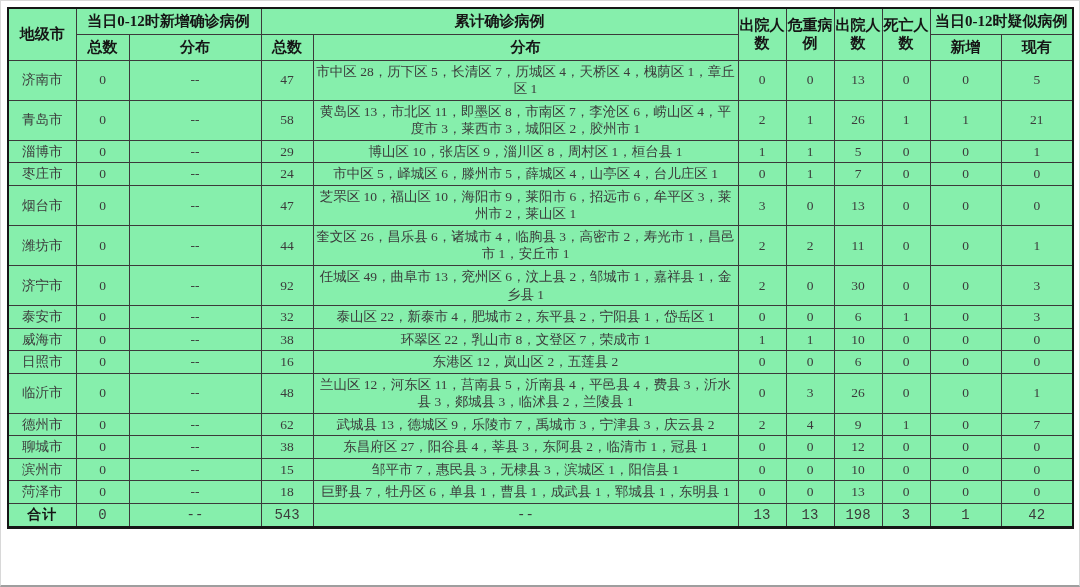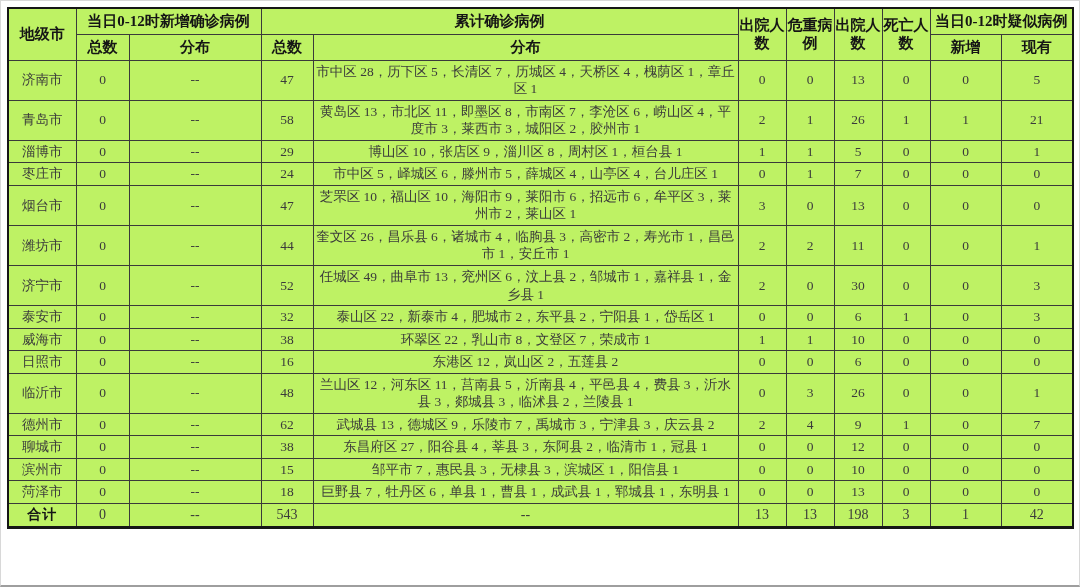--- a/index.html
+++ b/index.html
@@ -11,35 +11,35 @@
     padding: 6px 6px 0 6px;
     font-family: "Liberation Serif", "DejaVu Serif", serif;
     overflow: hidden;
   }
   table.cases {
     border-collapse: collapse;
     table-layout: fixed;
     width: 1066px;
     border: 2px solid #161616;
     border-bottom-width: 3px;
-    background: #bef264;
+    background: #86efac;
   }
   table.cases th, table.cases td { border: 1px solid #3a3a3a; overflow: hidden; }
   table.cases th {
     font-weight: bold; color: #151515; font-size: 15px;
     text-align: center; vertical-align: middle;
     padding: 3px 1px; line-height: 1.25;
   }
   table.cases td {
     color: #3b3b3b; font-size: 13.5px;
     text-align: center; vertical-align: middle;
     padding: 2px 2px; line-height: 1.3;
   }
   td.dist { text-align: left; padding-left: 6px; padding-right: 4px; }
-  tr.total td { font-size: 14px; }
+  tr.total td { font-size: 14px; font-family: Liberation Mono, monospace; }
   tr.total td.city-cell { font-weight: bold; color: #151515; letter-spacing: 1px; }
 </style>
 </head>
 <body>
 
 <div class="page">
   <table class="cases">
     <colgroup>
       <col style="width:68px">
         <col style="width:53px">
@@ -149,21 +149,21 @@
           <td>2</td>
           <td>11</td>
           <td>0</td>
           <td>0</td>
           <td>1</td>
         </tr>
         <tr>
           <td class="city-cell">济宁市</td>
           <td>0</td>
           <td>--</td>
-          <td>52</td>
+          <td>92</td>
           <td class="dist">任城区 49，曲阜市 13，兖州区 6，汶上县 2，邹城市 1，嘉祥县 1，金乡县 1</td>
           <td>2</td>
           <td>0</td>
           <td>30</td>
           <td>0</td>
           <td>0</td>
           <td>3</td>
         </tr>
         <tr>
           <td class="city-cell">泰安市</td>

